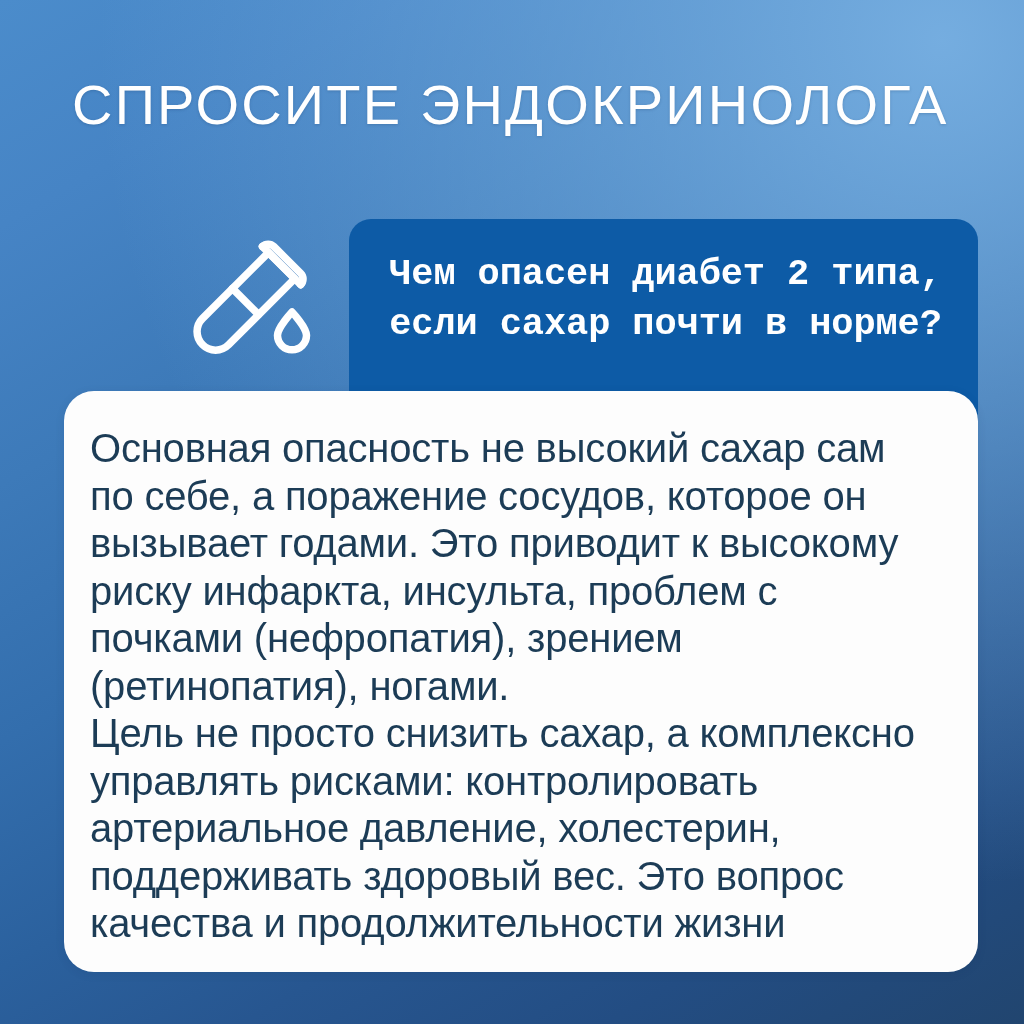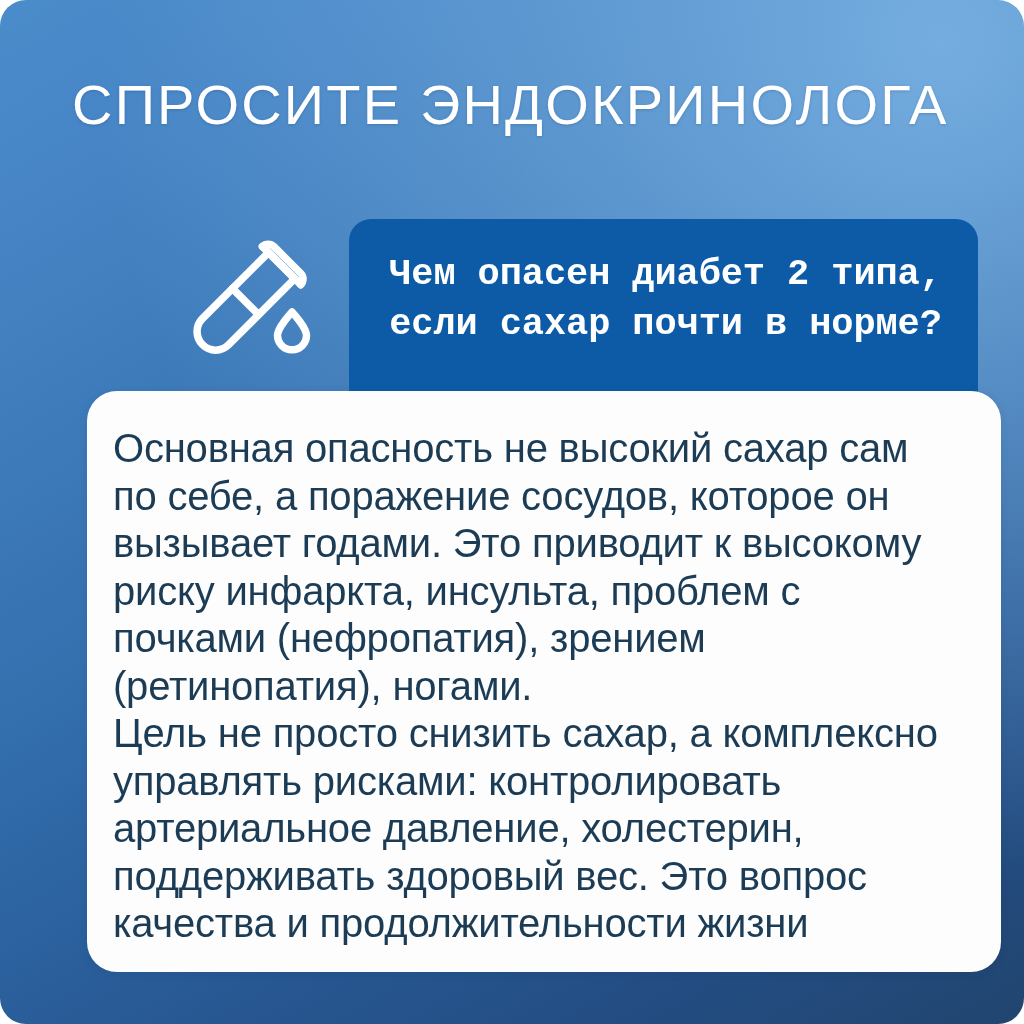--- a/index.html
+++ b/index.html
@@ -22,21 +22,20 @@
       radial-gradient(circle at 92% 4%, rgba(120,176,226,0.95) 0%, rgba(120,176,226,0.0) 62%),
       linear-gradient(150deg,
         #4b8ccb 0%,
         #4684c5 14%,
         #3d7ab9 30%,
         #336ead 46%,
         #2b619e 60%,
         #275690 72%,
         #234d83 85%,
         #21456f 100%);
-    border-radius: 26px;
   }
 
   
   .headline {
     position: absolute;
     left: 72px;
     top: 74px;
     width: 900px;
     color: #ffffff;
     font-size: 56px;
@@ -85,21 +84,20 @@
     position: absolute;
     left: 64px;
     top: 391px;
     width: 914px;
     height: 581px;
     background: #fdfdfd;
     border-radius: 30px;
     box-sizing: border-box;
     padding: 34px 26px 16px 26px;
     box-shadow: 0 2px 10px rgba(12,40,76,0.10);
-    margin-left: 23px;
   }
   .answer-text {
     color: #1c3c56;
     font-size: 40px;
     line-height: 47.5px;
     font-weight: 400;
     letter-spacing: -0.2px;
     white-space: pre-line;
   }
 </style>

